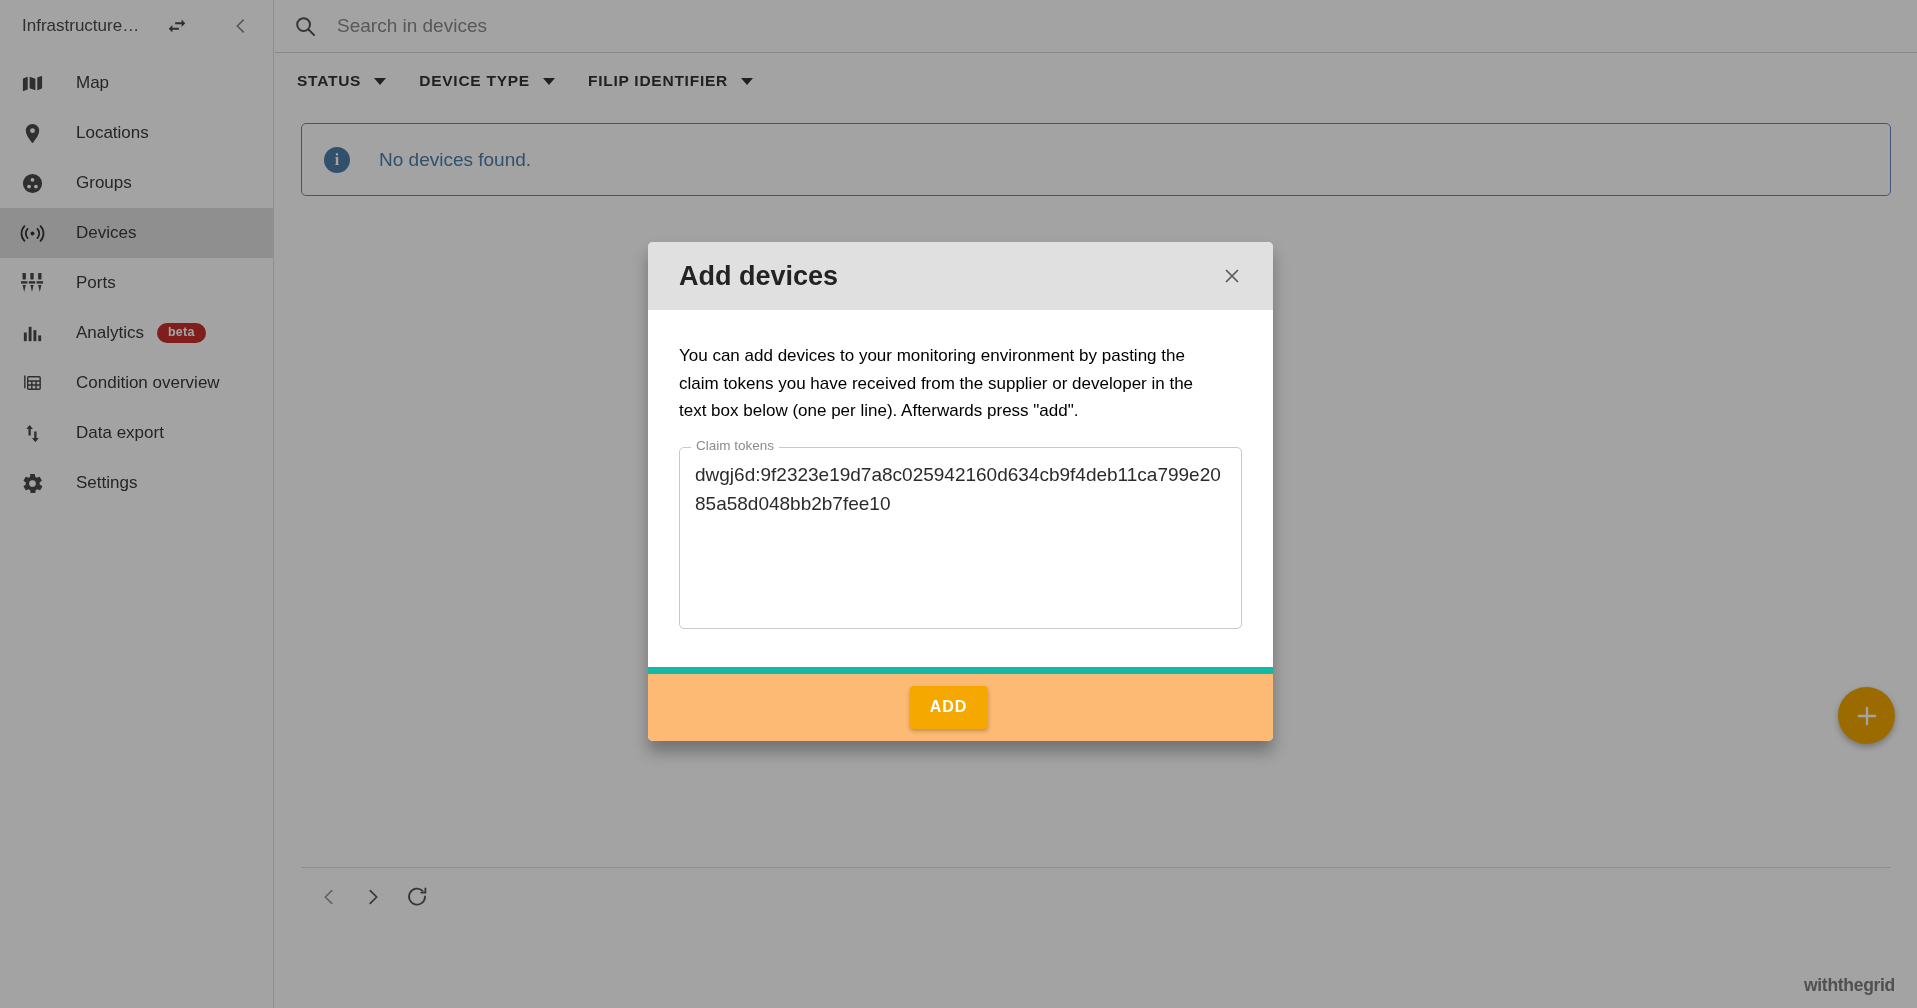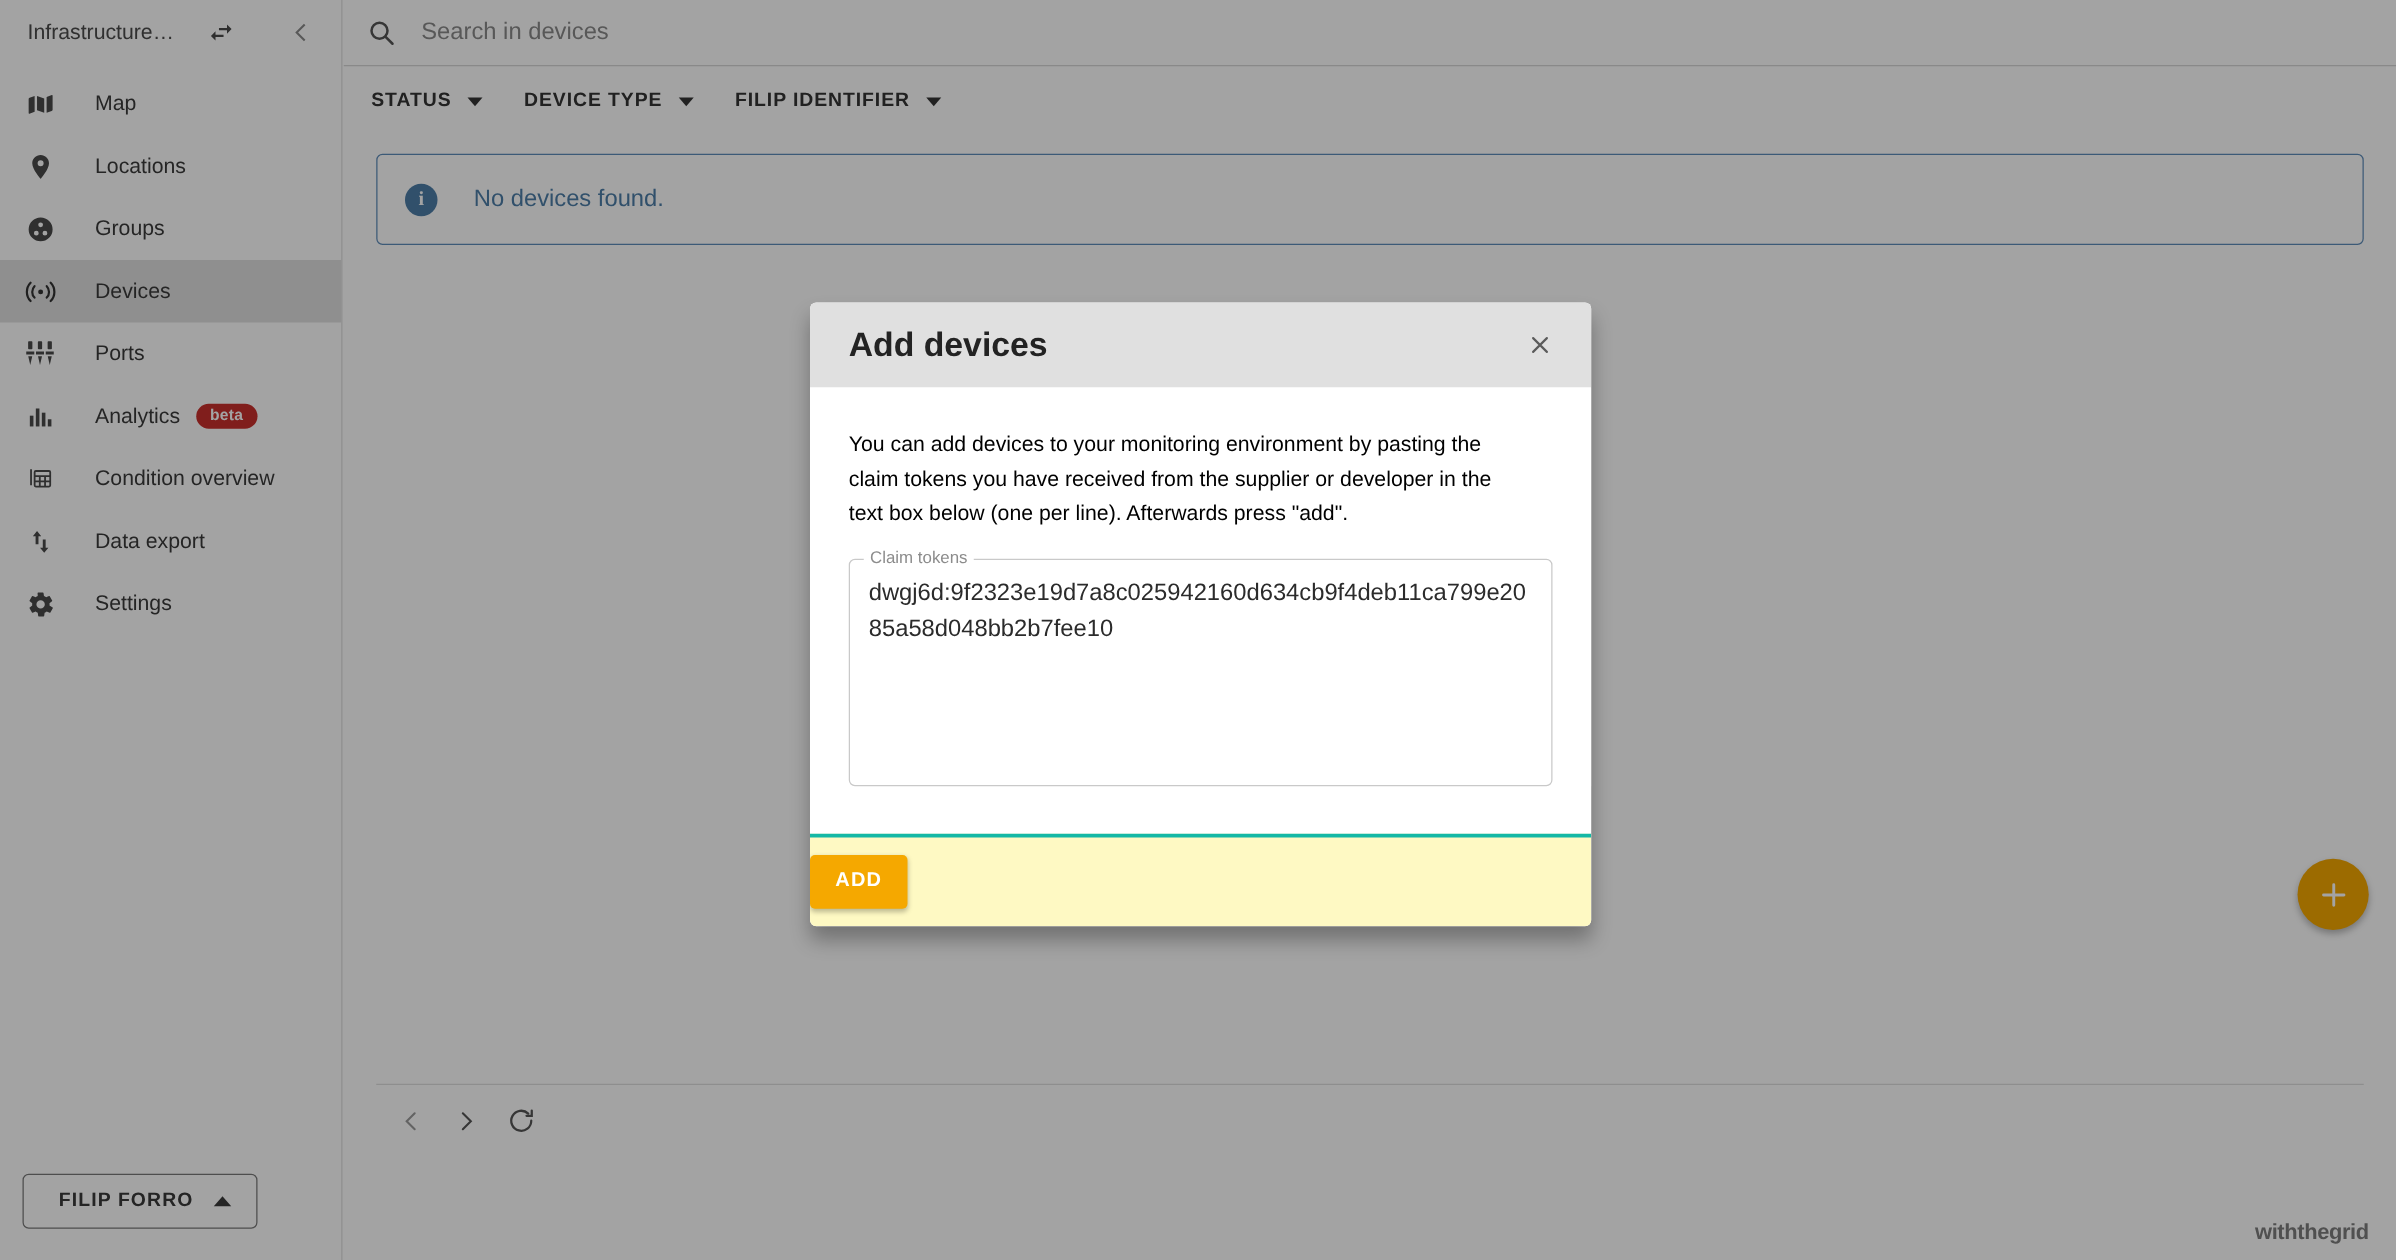--- a/index.html
+++ b/index.html
@@ -317,27 +317,27 @@
     border: none; outline: none; resize: none;
     background: transparent;
     font-family: "Liberation Sans", sans-serif;
     font-size: 19px;
     line-height: 29px;
     color: #2b2b2b;
     overflow: hidden;
     word-break: break-all;
   }
   .dlg-foot {
-    border-top: 3px solid #14b8a6;
+    border-top: 7px solid #14b8a6;
     height: 74px;
     display: flex;
     align-items: center;
-    justify-content: flex-start;
+    justify-content: center;
     padding-right: 24px;
-    background: #fef9c3;
+    background: #fdba74;
   }
   .btn-add {
     background: #f5a800;
     color: #ffffff;
     border: none;
     border-radius: 4px;
     min-width: 78px;
     height: 43px;
     font-family: "Liberation Sans", sans-serif;
     font-size: 16px;
@@ -462,26 +462,20 @@
       <div class="nav-item">
         <span class="nav-ico">
           <svg width="23" height="23" viewBox="0 0 24 24" fill="#4a4a4a">
               <path d="M19.4 13c.04-.32.06-.66.06-1s-.02-.68-.07-1l2.11-1.63a.5.5 0 0 0 .12-.64l-2-3.46a.5.5 0 0 0-.6-.22l-2.49 1a7.3 7.3 0 0 0-1.73-1l-.38-2.65a.49.49 0 0 0-.5-.4h-4a.49.49 0 0 0-.48.42L9.6 5.05c-.63.26-1.2.6-1.73 1l-2.49-1a.5.5 0 0 0-.6.22l-2 3.46a.5.5 0 0 0 .12.64L5.01 11c-.05.32-.07.66-.07 1s.02.68.07 1L2.9 14.63a.5.5 0 0 0-.12.64l2 3.46c.14.24.42.34.6.22l2.49-1c.52.4 1.1.74 1.73 1l.38 2.65c.03.24.24.42.48.42h4c.25 0 .46-.18.5-.42l.38-2.65a7.3 7.3 0 0 0 1.73-1l2.49 1c.18.12.46.02.6-.22l2-3.46a.5.5 0 0 0-.12-.64L19.4 13zM12 15.5A3.5 3.5 0 1 1 12 8.5a3.5 3.5 0 0 1 0 7z"></path>
             </svg>
         </span>
         <span class="nav-label">Settings</span>
       </div>
     </nav>
 
-    <div class="sb-footer">
-      <button class="user-btn">
-        <span class="user-name">FILIP FORRO</span>
-        <span class="caret-up"></span>
-      </button>
-    </div>
   </aside>
 
   <section class="main">
 
     <div class="searchbar">
       <span class="search-ico">
         <svg width="24" height="24" viewBox="0 0 24 24" fill="none" stroke="#555" stroke-width="2" stroke-linecap="round">
           <circle cx="10.6" cy="10.6" r="6.4"></circle>
           <path d="M15.5 15.5L21 21"></path>
         </svg>

